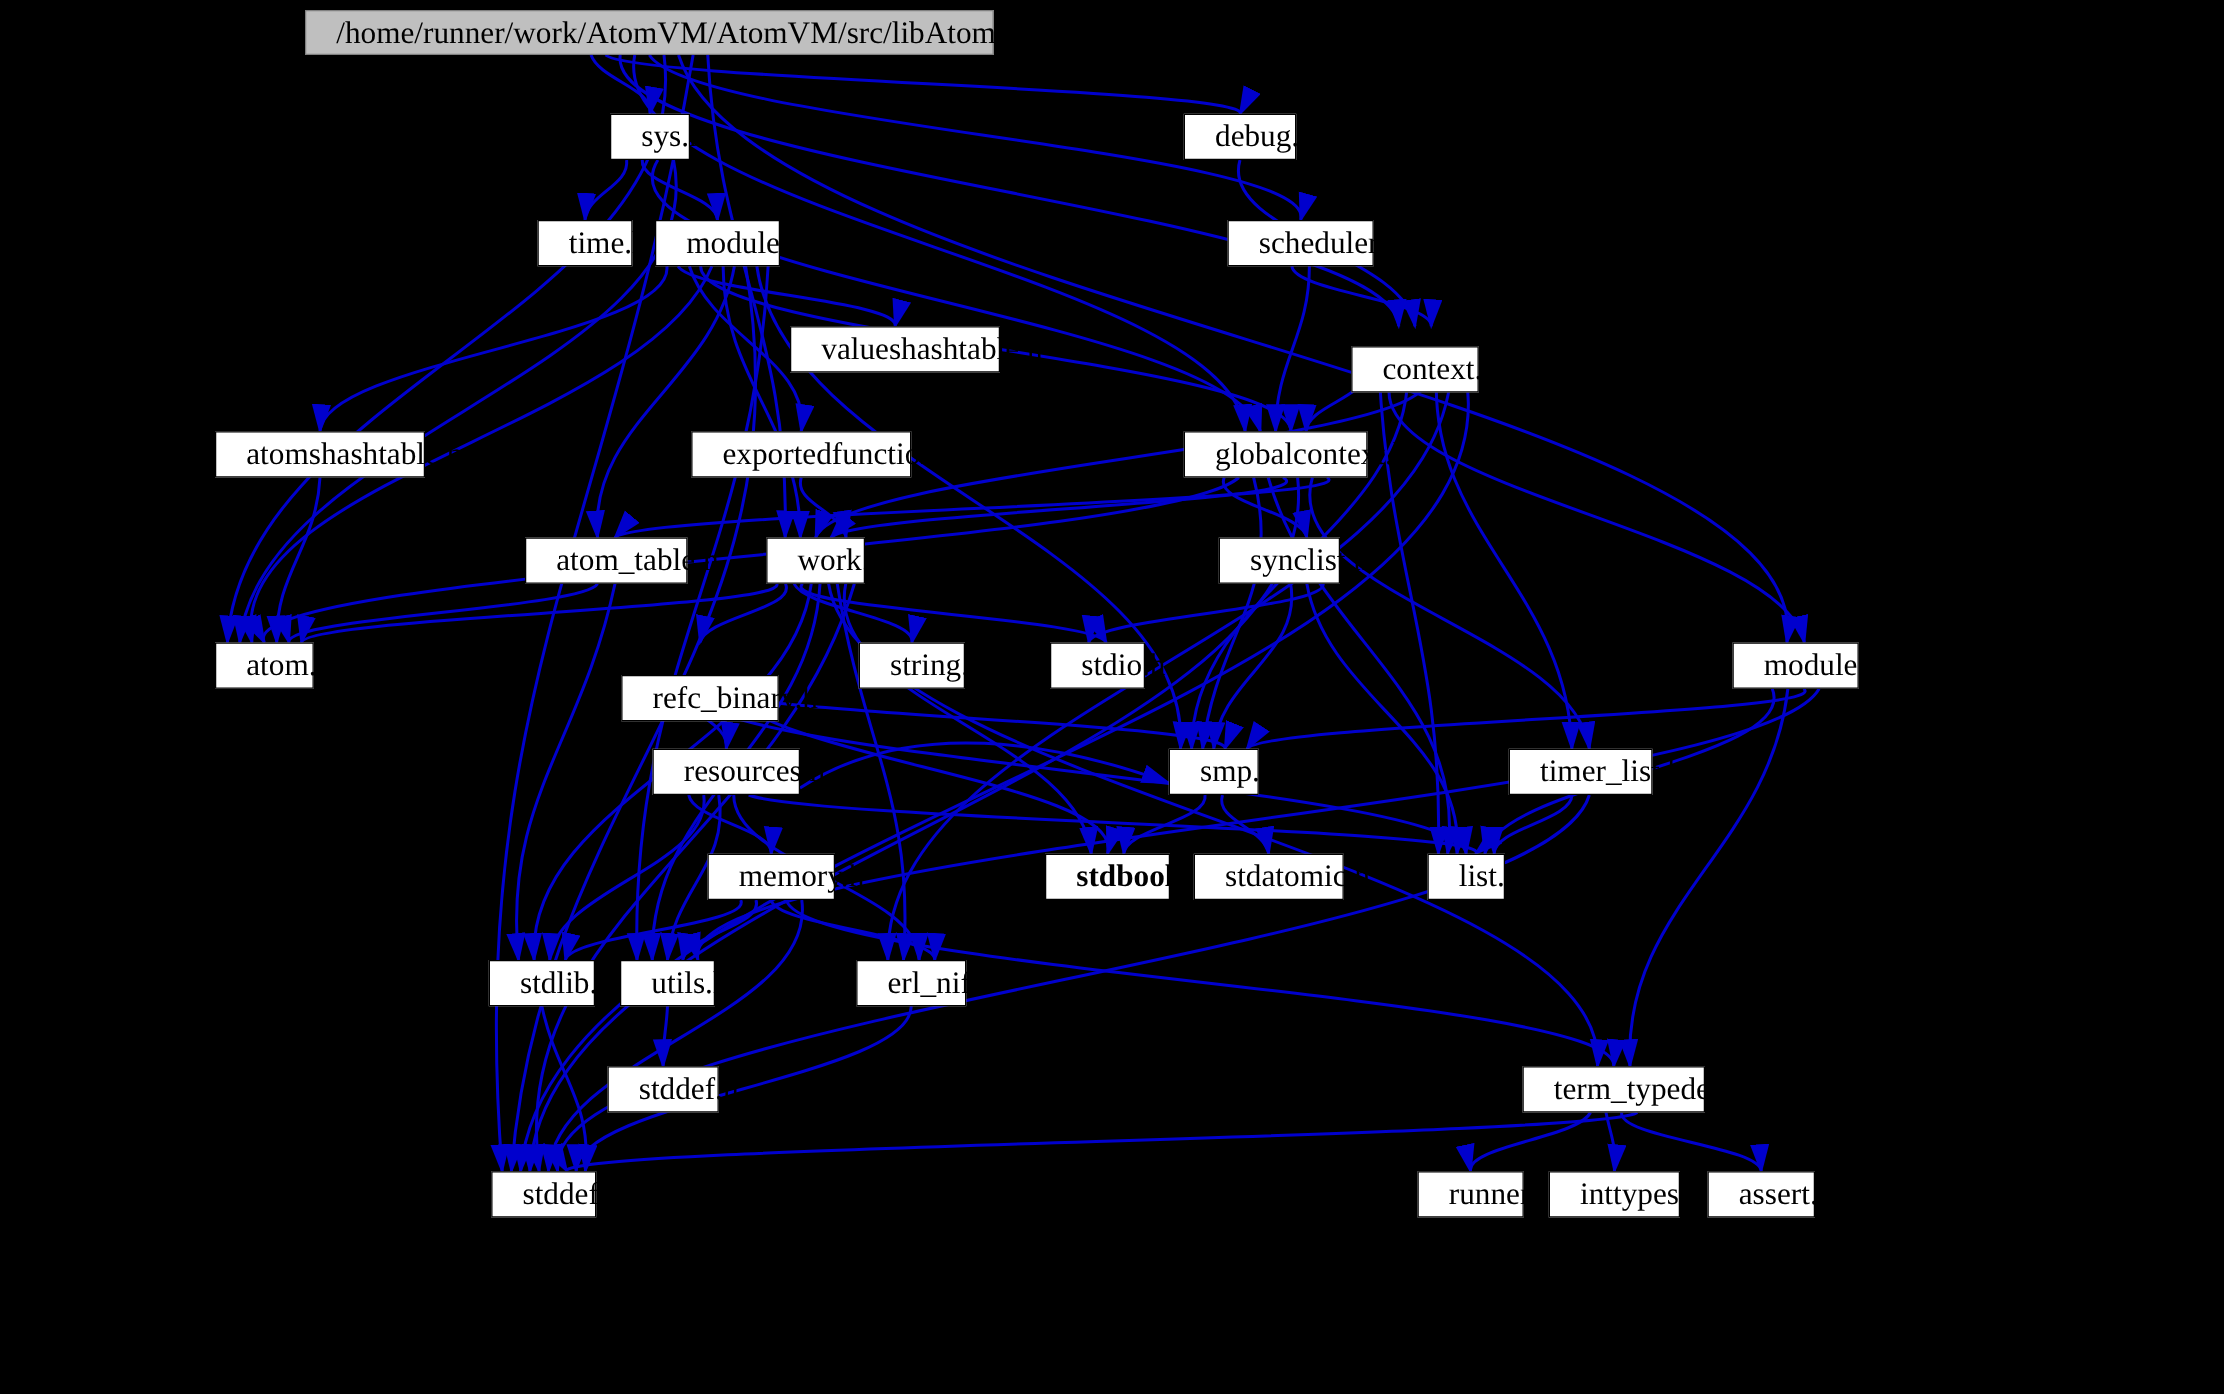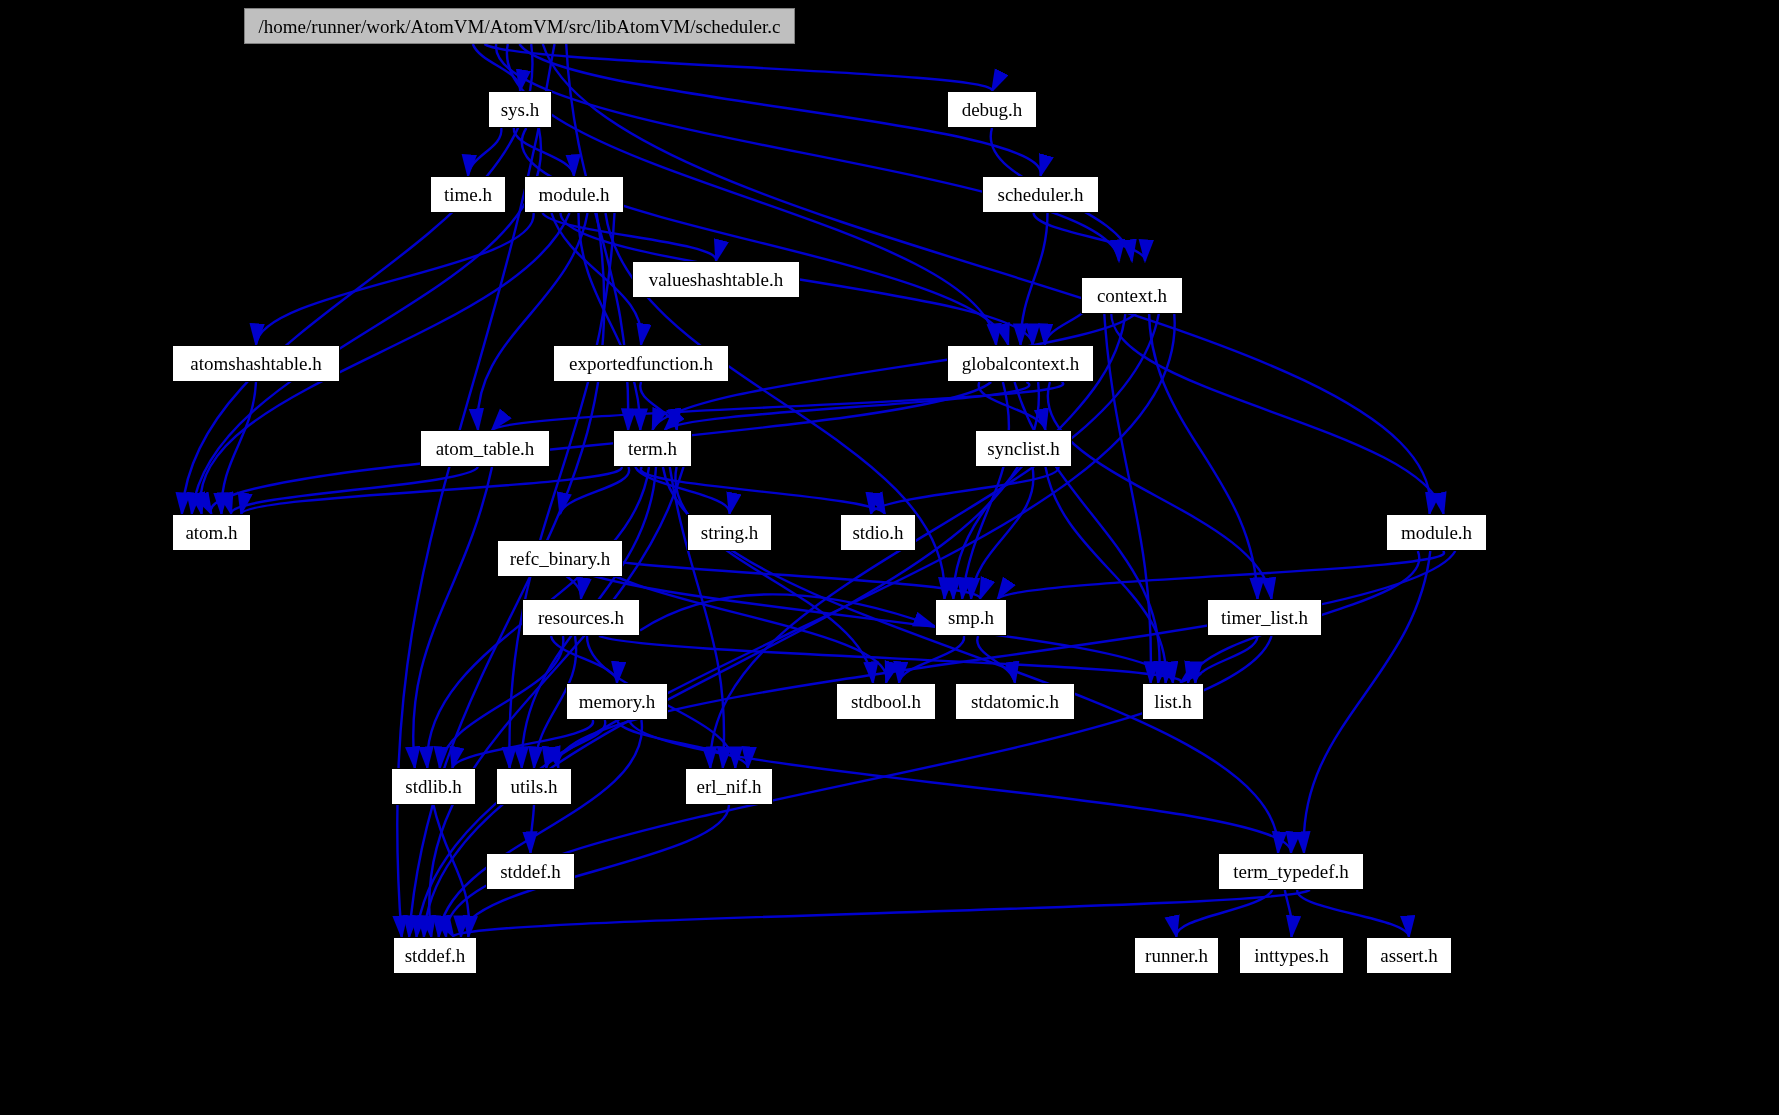--- a/index.html
+++ b/index.html
@@ -1,22 +1,22 @@
 <!DOCTYPE html>
 <html><head>
 <meta charset="utf-8">
 <style>
   html,body{margin:0;padding:0;background:#000;}
   body{width:1779px;height:1115px;overflow:hidden;
        font-family:"Liberation Serif","DejaVu Serif",serif;}
   #graph{position:relative;width:1779px;height:1115px;background:#000;}
   svg.edges{position:absolute;left:0;top:0;width:1779px;height:1115px;}
   .node{position:absolute;box-sizing:border-box;background:#fff;border:1px solid #000;
-        display:flex;align-items:center;justify-content:center;
-        color:#000;font-size:19px;line-height:1;white-space:nowrap;z-index:5;}
+        display:flex;align-items:center;justify-content:flex-start;
+        color:#000;font-size:25px;line-height:1;white-space:nowrap;z-index:5;padding-left:24px;}
   .node.root{background:#bfbfbf;border:1px solid #808080;}
 </style>
 </head>
 <body>
 
 <div id="graph">
   <svg class="edges" viewBox="0 0 1779 1115" xmlns="http://www.w3.org/2000/svg">
     <defs>
       <marker id="ah" markerWidth="10" markerHeight="10" refX="9" refY="3.2" orient="auto" markerUnits="strokeWidth">
         <path d="M0,0 L10,3.2 L0,6.4 z" fill="#0000cd"></path>
@@ -145,21 +145,21 @@
       <div class="node" style="left: 553px; top: 345px; width: 176px; height: 37px;">
         <span>exportedfunction.h</span>
       </div>
       <div class="node" style="left: 947px; top: 345px; width: 147px; height: 37px;">
         <span>globalcontext.h</span>
       </div>
       <div class="node" style="left: 420px; top: 430px; width: 130px; height: 37px;">
         <span>atom_table.h</span>
       </div>
       <div class="node" style="left: 613px; top: 430px; width: 79px; height: 37px;">
-        <span>term.h</span>
+        <span>work.h</span>
       </div>
       <div class="node" style="left: 975px; top: 430px; width: 97px; height: 37px;">
         <span>synclist.h</span>
       </div>
       <div class="node" style="left: 172px; top: 514px; width: 79px; height: 37px;">
         <span>atom.h</span>
       </div>
       <div class="node" style="left: 497px; top: 540px; width: 126px; height: 37px;">
         <span>refc_binary.h</span>
       </div>
@@ -177,21 +177,21 @@
       </div>
       <div class="node" style="left: 935px; top: 599px; width: 72px; height: 37px;">
         <span>smp.h</span>
       </div>
       <div class="node" style="left: 1207px; top: 599px; width: 115px; height: 37px;">
         <span>timer_list.h</span>
       </div>
       <div class="node" style="left: 566px; top: 683px; width: 102px; height: 37px;">
         <span>memory.h</span>
       </div>
-      <div class="node" style="left: 836px; top: 683px; width: 100px; height: 37px;">
+      <div class="node" style="left: 836px; top: 683px; width: 100px; height: 37px; font-weight: bold;">
         <span>stdbool.h</span>
       </div>
       <div class="node" style="left: 955px; top: 683px; width: 120px; height: 37px;">
         <span>stdatomic.h</span>
       </div>
       <div class="node" style="left: 1142px; top: 683px; width: 62px; height: 37px;">
         <span>list.h</span>
       </div>
       <div class="node" style="left: 391px; top: 768px; width: 85px; height: 37px;">
         <span>stdlib.h</span>

